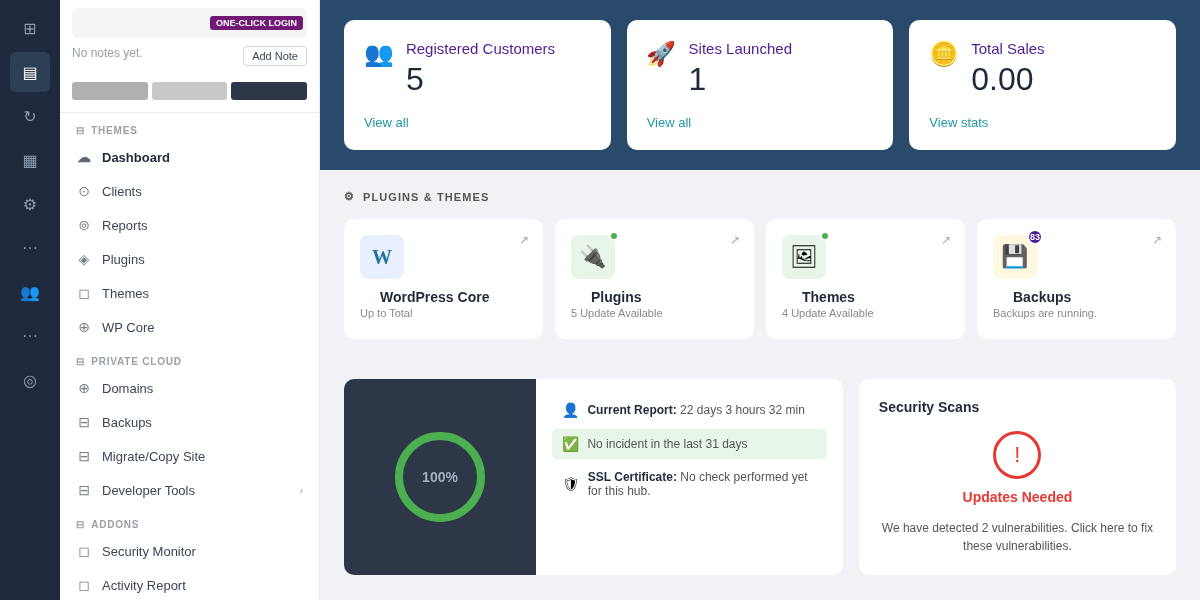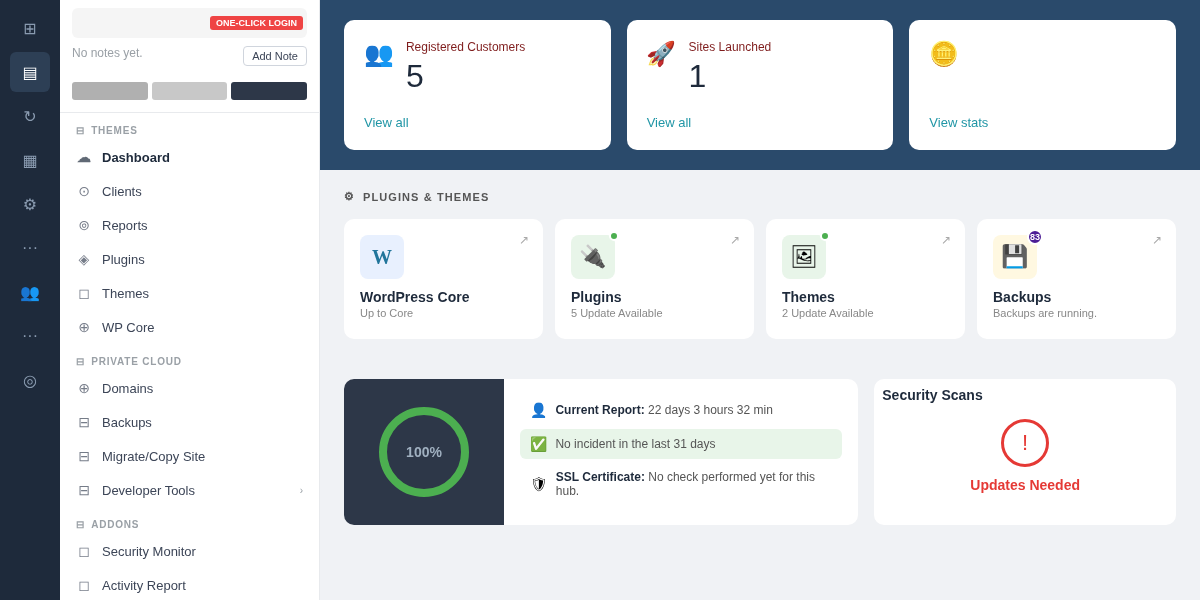--- a/index.html
+++ b/index.html
@@ -49,21 +49,21 @@
       border-radius: 6px;
       overflow: hidden;
       position: relative;
       height: 30px;
       margin-bottom: 8px;
       display: flex;
       align-items: center;
       justify-content: flex-end;
     }
     .one-click-badge {
-      background: #ef4444;
+      background: #701a75;
       color: #fff;
       font-size: 9px;
       font-weight: 700;
       padding: 2px 6px;
       border-radius: 3px;
       margin-right: 4px;
     }
     .notes-bar {
       display: flex;
       align-items: flex-start;
@@ -134,21 +134,21 @@
       flex-direction: column;
       gap: 4px;
       min-height: 130px;
     }
     .stat-card-top {
       display: flex;
       align-items: flex-start;
       gap: 12px;
     }
     .stat-icon { font-size: 24px; }
-    .stat-label { font-size: 12px; color: #7f1d1d; font-weight: 500; }
+    .stat-label { font-size: 15px; color: #4c1d95; font-weight: 500; }
     .stat-value { font-size: 32px; font-weight: 400; color: #1e2a3b; margin: 4px 0; }
     .stat-link { color: #2196a6; font-size: 13px; text-decoration: none; margin-top: auto; }
 
     
     .section { padding: 20px 24px; }
     .section-title {
       font-size: 11px;
       font-weight: 700;
       letter-spacing: 0.1em;
       color: #555;
@@ -179,21 +179,21 @@
       display: flex;
       align-items: center;
       justify-content: center;
       font-size: 22px;
       margin-bottom: 10px;
     }
     .plugin-card-icon.wp { background: #e8f0fe; }
     .plugin-card-icon.plugins { background: #e8f5e9; }
     .plugin-card-icon.themes { background: #e8f5e9; }
     .plugin-card-icon.backups { background: #fff8e1; }
-    .plugin-card-name { font-size: 14px; font-weight: 600; color: #1e2a3b; }
+    .plugin-card-name { font-size: 14px; font-weight: 600; color: #1e2a3b; margin-left: 20px; }
     .plugin-card-status { font-size: 11px; color: #888; margin-top: 2px; }
     .plugin-card-arrow {
       position: absolute;
       top: 14px;
       right: 14px;
       color: #aaa;
       font-size: 12px;
     }
     .status-dot {
       position: absolute;
@@ -229,21 +229,21 @@
       padding: 0 24px 20px;
     }
     .uptime-card {
       background: #fff;
       border-radius: 10px;
       overflow: hidden;
       display: flex;
       flex: 1.8;
     }
     .uptime-image {
-      width: 160px;
+      width: 192px;
       background: #2d3748;
       display: flex;
       align-items: center;
       justify-content: center;
       flex-shrink: 0;
       position: relative;
     }
     .uptime-circle {
       width: 90px;
       height: 90px;
@@ -275,21 +275,21 @@
       margin-bottom: 4px;
     }
     .uptime-item.highlight { background: #e8f5e9; }
     .uptime-item .icon { font-size: 14px; }
     .uptime-item .label { color: #555; }
     .uptime-item .label strong { color: #1e2a3b; }
 
     .security-card {
       background: #fff;
       border-radius: 10px;
-      padding: 8px;
+      padding: 20px;
       flex: 1;
       display: flex;
       flex-direction: column;
       align-items: center;
     }
     .security-title { font-size: 14px; font-weight: 600; color: #1e2a3b; align-self: flex-start; margin-bottom: 16px; }
     .security-icon {
       width: 48px;
       height: 48px;
       border: 3px solid #e53935;
@@ -427,57 +427,61 @@
         <div>
           <div class="stat-label">Sites Launched</div>
           <div class="stat-value">1</div>
         </div>
       </div>
       <a class="stat-link" href="#">View all</a>
     </div>
     <div class="stat-card">
       <div class="stat-card-top">
         <span class="stat-icon">🪙</span>
+        <div>
+          <div class="stat-label">Total Sales</div>
+          <div class="stat-value">0.00</div>
+        </div>
       </div>
       <a class="stat-link" href="#">View stats</a>
     </div>
   </div>
 
   <div class="section">
     <div class="section-title">
       <span>⚙</span>
       <span>PLUGINS &amp; THEMES</span>
     </div>
     <div class="plugin-cards">
 
       <div class="plugin-card">
         <div class="plugin-card-arrow">↗</div>
         <div class="plugin-card-icon wp" style="font-weight:700;color:#21759b;font-family:Georgia,serif;font-size:20px;">W</div>
         <div class="plugin-card-name">WordPress Core</div>
-        <div class="plugin-card-status">Up to Core</div>
+        <div class="plugin-card-status">Up to Total</div>
       </div>
 
       <div class="plugin-card" style="position:relative;">
         <div class="plugin-card-arrow">↗</div>
         <div class="plugin-card-icon plugins" style="position:relative;">
           🔌
           <div class="status-dot green" style="position:absolute;top:-4px;right:-4px;left:auto;"></div>
         </div>
         <div class="plugin-card-name">Plugins</div>
         <div class="plugin-card-status">5 Update Available</div>
       </div>
 
       <div class="plugin-card" style="position:relative;">
         <div class="plugin-card-arrow">↗</div>
         <div class="plugin-card-icon themes" style="position:relative;">
           🖼
           <div class="status-dot green" style="position:absolute;top:-4px;right:-4px;left:auto;"></div>
         </div>
         <div class="plugin-card-name">Themes</div>
-        <div class="plugin-card-status">2 Update Available</div>
+        <div class="plugin-card-status">4 Update Available</div>
       </div>
 
       <div class="plugin-card" style="position:relative;">
         <div class="plugin-card-arrow">↗</div>
         <div class="plugin-card-icon backups" style="position:relative;">
           💾
           <div class="badge-count" style="position:absolute;top:-6px;right:-6px;left:auto;">83</div>
         </div>
         <div class="plugin-card-name">Backups</div>
         <div class="plugin-card-status">Backups are running.</div>
@@ -507,16 +511,17 @@
           <span class="icon">🛡</span>
           <span class="label"><strong>SSL Certificate:</strong> No check performed yet for this hub.</span>
         </div>
       </div>
     </div>
 
     <div class="security-card">
       <div class="security-title">Security Scans</div>
       <div class="security-icon">!</div>
       <div class="security-status">Updates Needed</div>
+      <div class="security-desc">We have detected 2 vulnerabilities. Click here to fix these vulnerabilities.</div>
     </div>
 
   </div>
 </div>
 
 </body></html>

